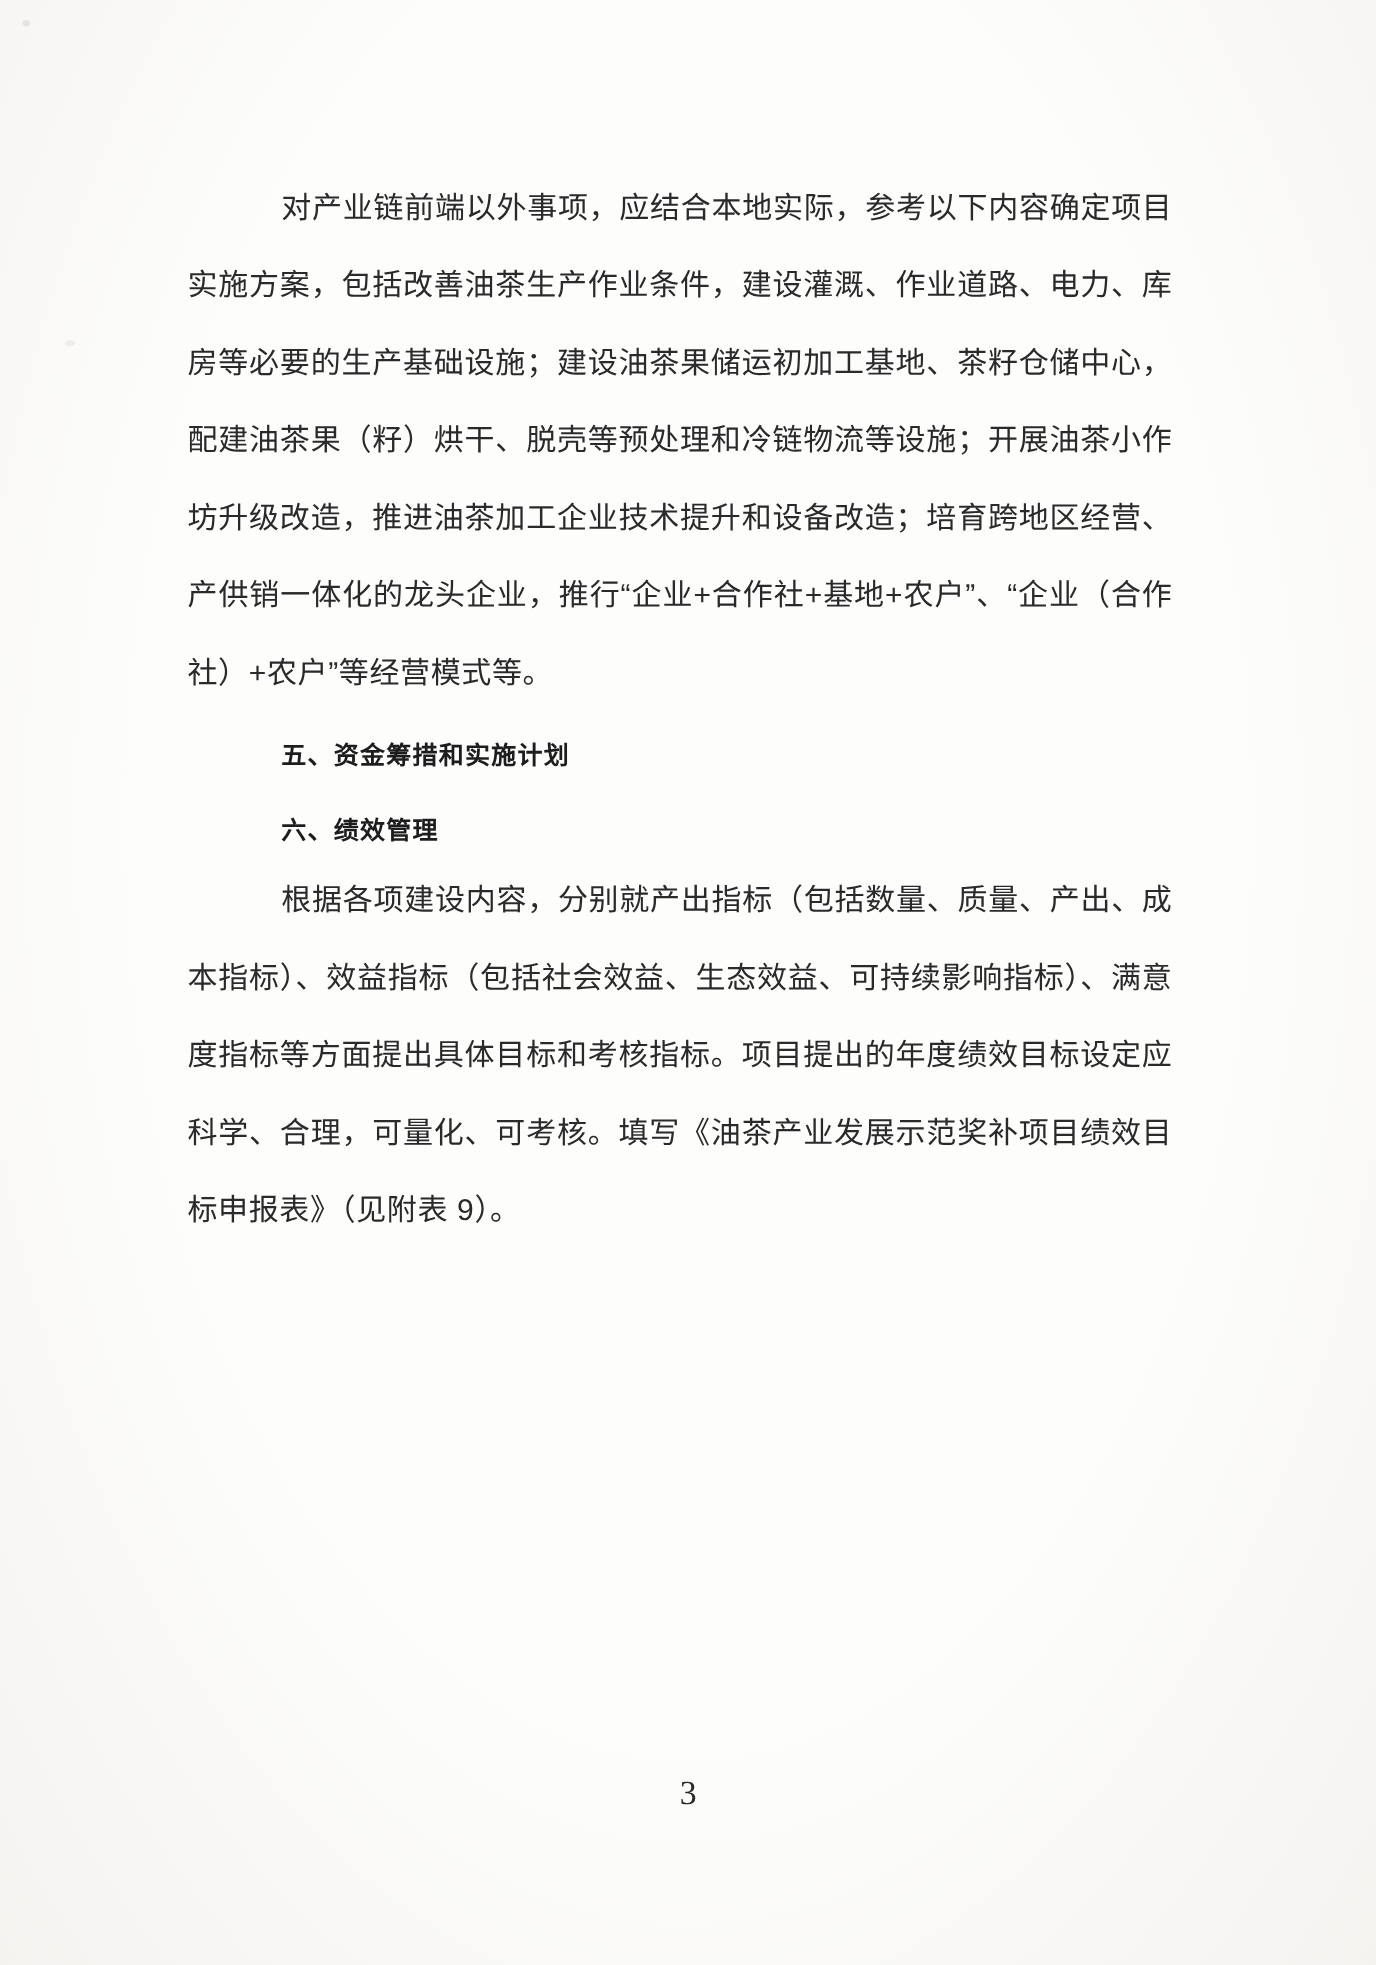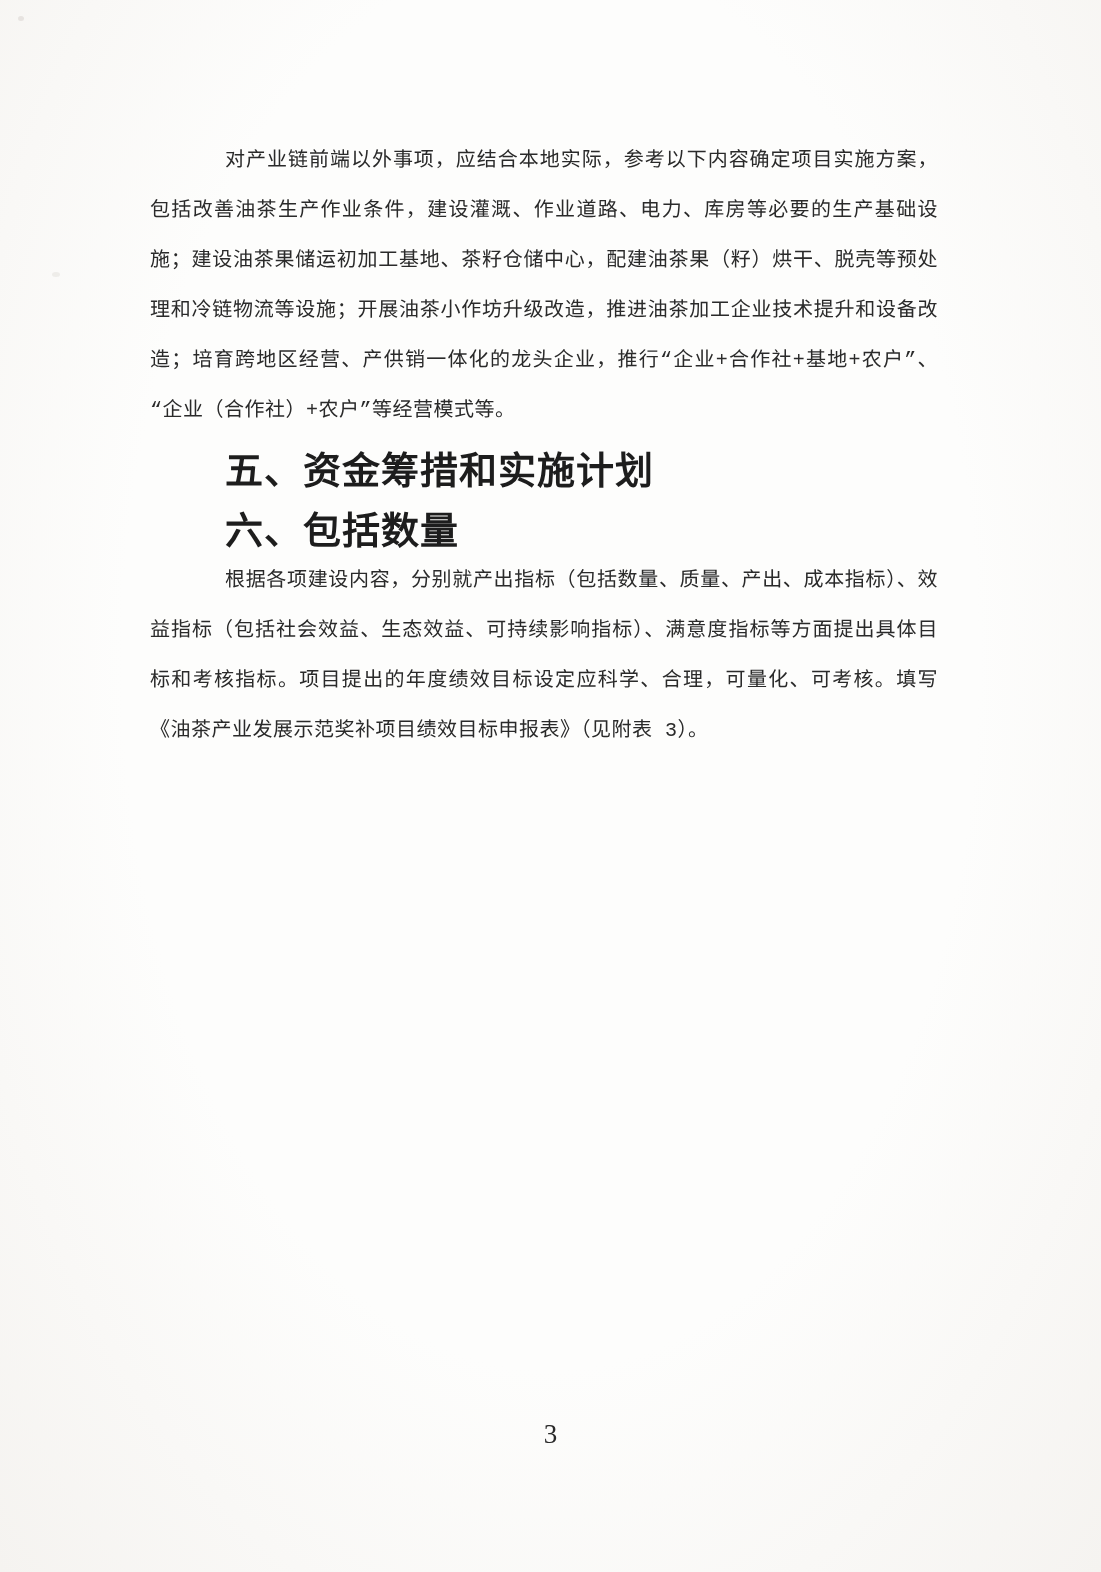--- a/index.html
+++ b/index.html
@@ -17,35 +17,35 @@
     box-sizing: border-box;
   }
   .content {
     position: absolute;
     left: 150px;
     top: 136px;
     width: 788px;
   }
   .para {
     margin: 0;
-    font-family: Liberation Mono, monospace;
-    font-size: 20px;
-    line-height: 50px;
+    font-family: Liberation Sans, sans-serif;
+    font-size: 24px;
+    line-height: 62px;
     letter-spacing: 0.5px;
     color: #2a2a2a;
     text-align: justify;
     text-justify: inter-ideograph;
     text-indent: 75px;
   }
   .heading {
     margin: 10px 0 0 0;
     padding: 0;
     font-family: "Liberation Sans", "DejaVu Sans", sans-serif;
     font-weight: 700;
-    font-size: 38px;
+    font-size: 20px;
     line-height: 50px;
     letter-spacing: 1px;
     color: #1d1d1d;
     text-indent: 75px;
   }
   .page-number {
     position: absolute;
     left: 0;
     right: 0;
     top: 1416px;
@@ -71,21 +71,21 @@
 <div class="page">
   <span class="speck s1"></span>
   <span class="speck s2"></span>
 
   <div class="content">
     <p class="para">对产业链前端以外事项，应结合本地实际，参考以下内容确定项目实施方案，包括改善油茶生产作业条件，建设灌溉、作业道路、电力、库房等必要的生产基础设施；建设油茶果储运初加工基地、茶籽仓储中心，配建油茶果（籽）烘干、脱壳等预处理和冷链物流等设施；开展油茶小作坊升级改造，推进油茶加工企业技术提升和设备改造；培育跨地区经营、产供销一体化的龙头企业，推行“企业+合作社+基地+农户”、“企业（合作社）+农户”等经营模式等。</p>
 
     <h2 class="heading">五、资金筹措和实施计划</h2>
 
 
-    <h2 class="heading">六、包括数量</h2>
+    <h2 class="heading">六、绩效管理</h2>
 
-    <p class="para">根据各项建设内容，分别就产出指标（包括数量、质量、产出、成本指标）、效益指标（包括社会效益、生态效益、可持续影响指标）、满意度指标等方面提出具体目标和考核指标。项目提出的年度绩效目标设定应科学、合理，可量化、可考核。填写《油茶产业发展示范奖补项目绩效目标申报表》（见附表 3）。</p>
+    <p class="para">根据各项建设内容，分别就产出指标（包括数量、质量、产出、成本指标）、效益指标（包括社会效益、生态效益、可持续影响指标）、满意度指标等方面提出具体目标和考核指标。项目提出的年度绩效目标设定应科学、合理，可量化、可考核。填写《油茶产业发展示范奖补项目绩效目标申报表》（见附表 9）。</p>
 
 
   </div>
 
   <div class="page-number">3</div>
 </div>
 
 </body></html>

